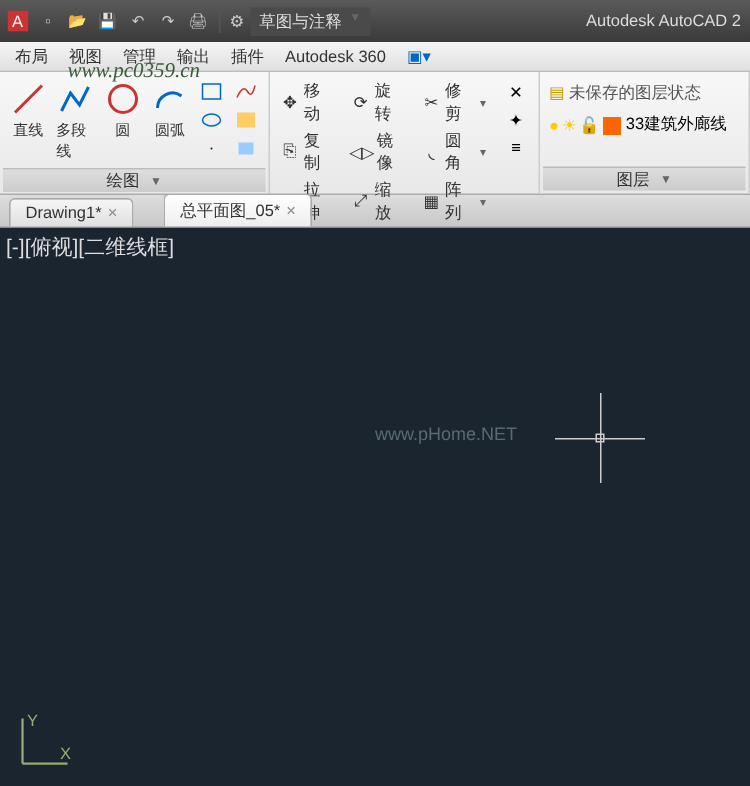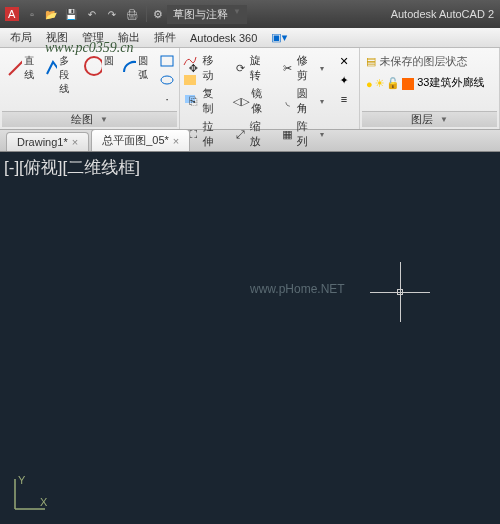--- a/index.html
+++ b/index.html
@@ -10,39 +10,39 @@
 .qat-sep{width:1px;height:16px;background:#555;margin:0 2px}
 .workspace-sel{background:#4a4a4a;color:#ddd;padding:2px 6px;display:flex;gap:4px;font-size:10px}
 .gear{color:#ccc}
 .title-right{position:absolute;right:6px;color:#ddd;font-size:11px}
 .menubar{height:20px;background:linear-gradient(#f5f5f5,#e0e0e0);display:flex;align-items:center;padding:0 4px;gap:2px;border-bottom:1px solid #bbb;position:relative;overflow:hidden}
 .menu-item{padding:2px 6px;color:#333;cursor:pointer}
 .ribbon{height:82px;background:linear-gradient(#f8f8f8,#e8e8e8);border-bottom:1px solid #aaa;display:flex}
 .ribbon-panel{border-right:1px solid #ccc;display:flex;flex-direction:column;padding:2px}
 .panel-body{flex:1;display:flex;gap:2px;padding:2px}
 .panel-title{height:16px;background:linear-gradient(#ddd,#ccc);text-align:center;font-size:10px;color:#333;border-top:1px solid #bbb;display:flex;align-items:center;justify-content:center;gap:6px}
-.big-btn{width:36px;display:flex;flex-direction:row;gap:2px;padding:2px}
+.big-btn{width:36px;display:flex;flex-direction:column;align-items:center;gap:2px;padding:2px}
 .big-btn .icon{width:24px;height:24px}
 .big-btn .lbl{font-size:10px;color:#333}
 .small-grid{display:flex;flex-direction:column;gap:1px}
 .small-row{display:flex;gap:1px}
 .small-btn{width:22px;height:18px;display:flex;align-items:center;justify-content:center;background:transparent}
 .mod-col{display:flex;flex-direction:column;gap:1px}
 .mod-btn{display:flex;align-items:center;gap:3px;padding:1px 3px;font-size:10px;color:#333}
 .mod-btn .ic{width:14px;height:14px;display:inline-flex;align-items:center;justify-content:center}
 .layer-panel{flex:1;min-width:120px}
 .layer-row{display:flex;align-items:center;gap:3px;padding:2px;font-size:10px}
 .layer-state{color:#555}
 .layer-swatches{display:flex;gap:2px;align-items:center;margin-top:2px}
 .sw{width:12px;height:12px}
-.doc-tabs{height:22px;background:linear-gradient(#ddd,#c8c8c8);display:flex;align-items:flex-end;padding:0 6px;gap:2px;border-bottom:1px solid #888}
+.doc-tabs{height:22px;background:linear-gradient(#ddd,#c8c8c8);display:flex;align-items:flex-end;padding:0 6px;gap:20px;border-bottom:1px solid #888}
 .doc-tab{padding:3px 10px;background:linear-gradient(#f5f5f5,#e0e0e0);border:1px solid #aaa;border-bottom:none;border-radius:4px 4px 0 0;font-size:10px;color:#333;display:flex;align-items:center;gap:4px}
 .doc-tab.active{background:linear-gradient(#fff,#eee)}
 .canvas{position:relative;width:500px;height:372px;background:#1a2530}
-.vp-label{position:absolute;top:4px;left:4px;color:#ddd;font-size:17px}
+.vp-label{position:absolute;top:4px;left:4px;color:#ddd;font-size:14px}
 .crosshair{position:absolute;width:60px;height:60px;pointer-events:none}
 .crosshair:before,.crosshair:after{content:"";position:absolute;background:#ccc}
 .crosshair:before{left:0;right:0;top:50%;height:1px}
 .crosshair:after{top:0;bottom:0;left:50%;width:1px}
 .crosshair .box{position:absolute;top:50%;left:50%;width:6px;height:6px;margin:-3px 0 0 -3px;border:1px solid #ccc}
 .ucs{position:absolute;left:10px;bottom:10px;width:40px;height:40px}
 .ucs svg{width:100%;height:100%}
 .drawing{position:absolute;left:110px;top:30px;width:130px;height:230px;border:2px solid #0ff;background:#0a1218}
 .drawing .content{position:absolute;inset:6px;overflow:hidden}
 .dwg-rect{position:absolute;border:1px solid}

